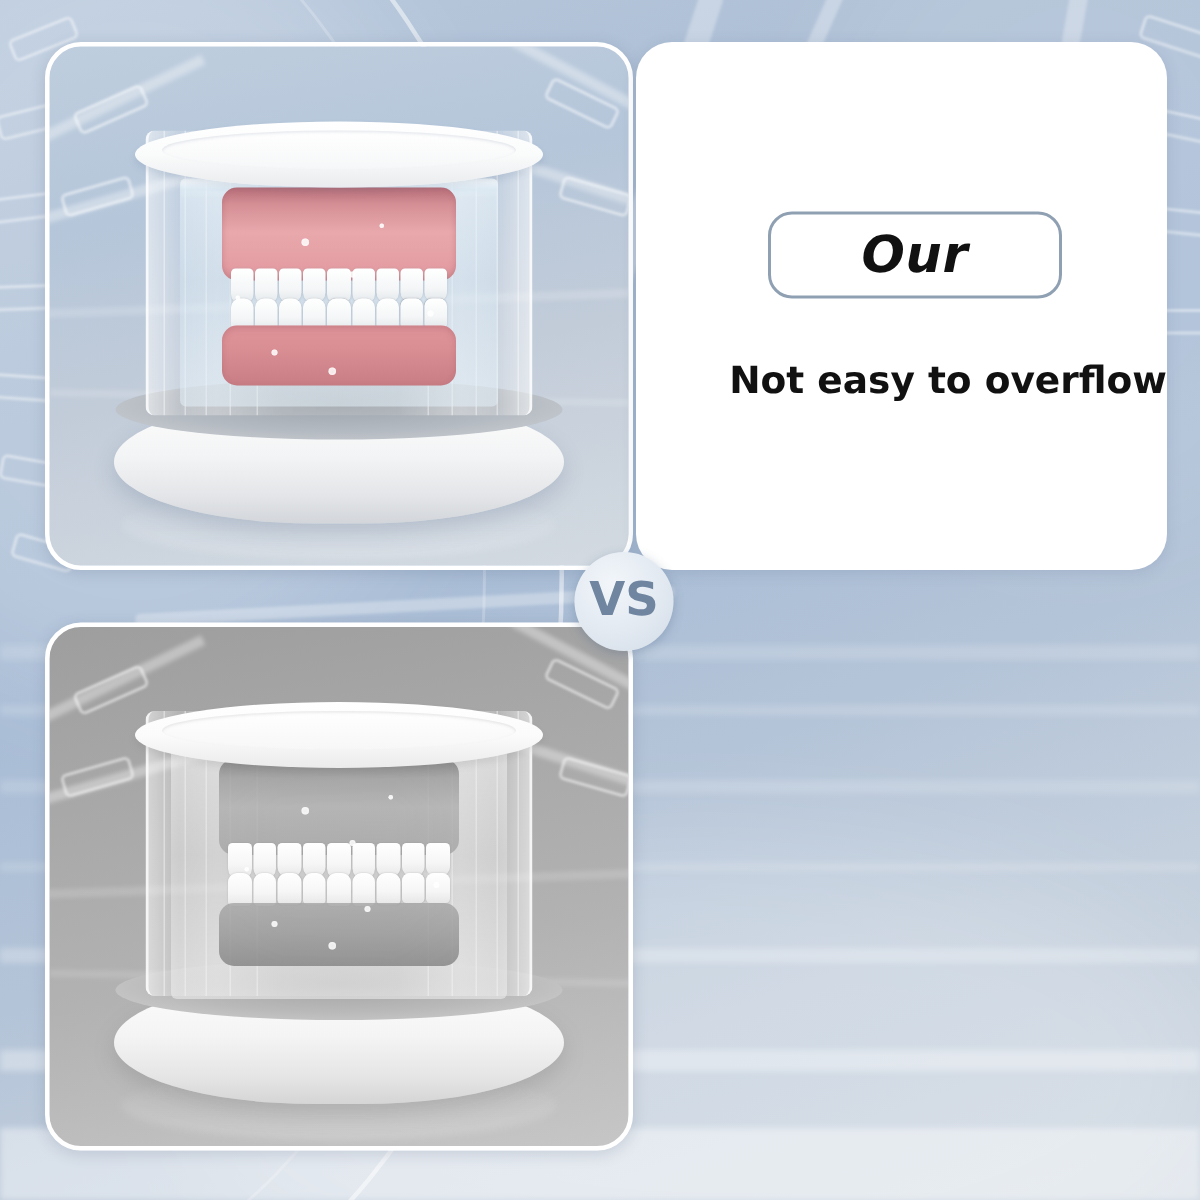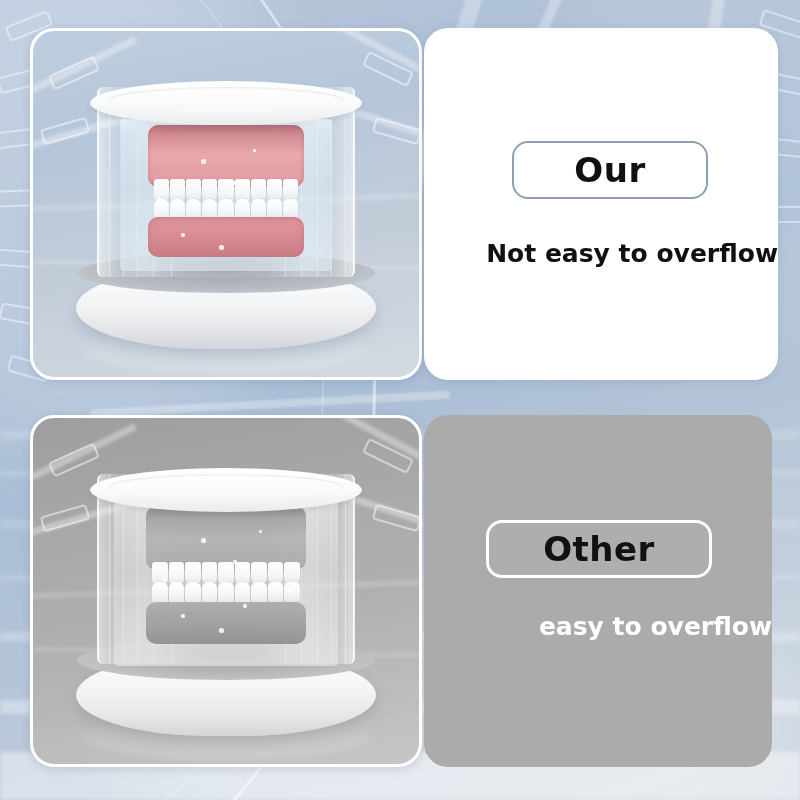--- a/index.html
+++ b/index.html
@@ -230,20 +230,21 @@
     background: rgba(255,255,255,0.04);
   }
 
   .label-text {
     font-family: "DejaVu Sans", sans-serif;
     font-weight: 700;
     font-size: 34px;
     letter-spacing: 0.5px;
     color: #111111;
     line-height: 1;
+    font-style: italic;
   }
 
   .sub-text {
     position: absolute;
     left: 0; right: 0;
     text-align: right;
     font-family: "DejaVu Sans", sans-serif;
     font-weight: 700;
     font-size: 25px;
     line-height: 1.1;
@@ -489,23 +490,18 @@
       <div class="bubble" style="left:130px; top:160px; width:3px; height:3px;"></div>
       <div class="bubble" style="left:256px; top:170px; width:4px; height:4px;"></div>
       <div class="bubble" style="left:210px; top:186px; width:4px; height:4px;"></div>
 
       <div class="lid" style="top:50px;">
         <div class="lid-inner"></div>
       </div>
     </div>
   </div>
 
-  <div class="panel text-panel" id="text-bottom">
-
-    <div class="label-box" id="other-box">
-      <span class="label-text">Other</span>
-    </div>
-
-    <div class="sub-text" id="other-sub">easy to overflow</div>
+
+  <div id="vs-badge">
+    <span id="vs-text">VS</span>
   </div>
 
-
 </div>
 
 </body></html>

